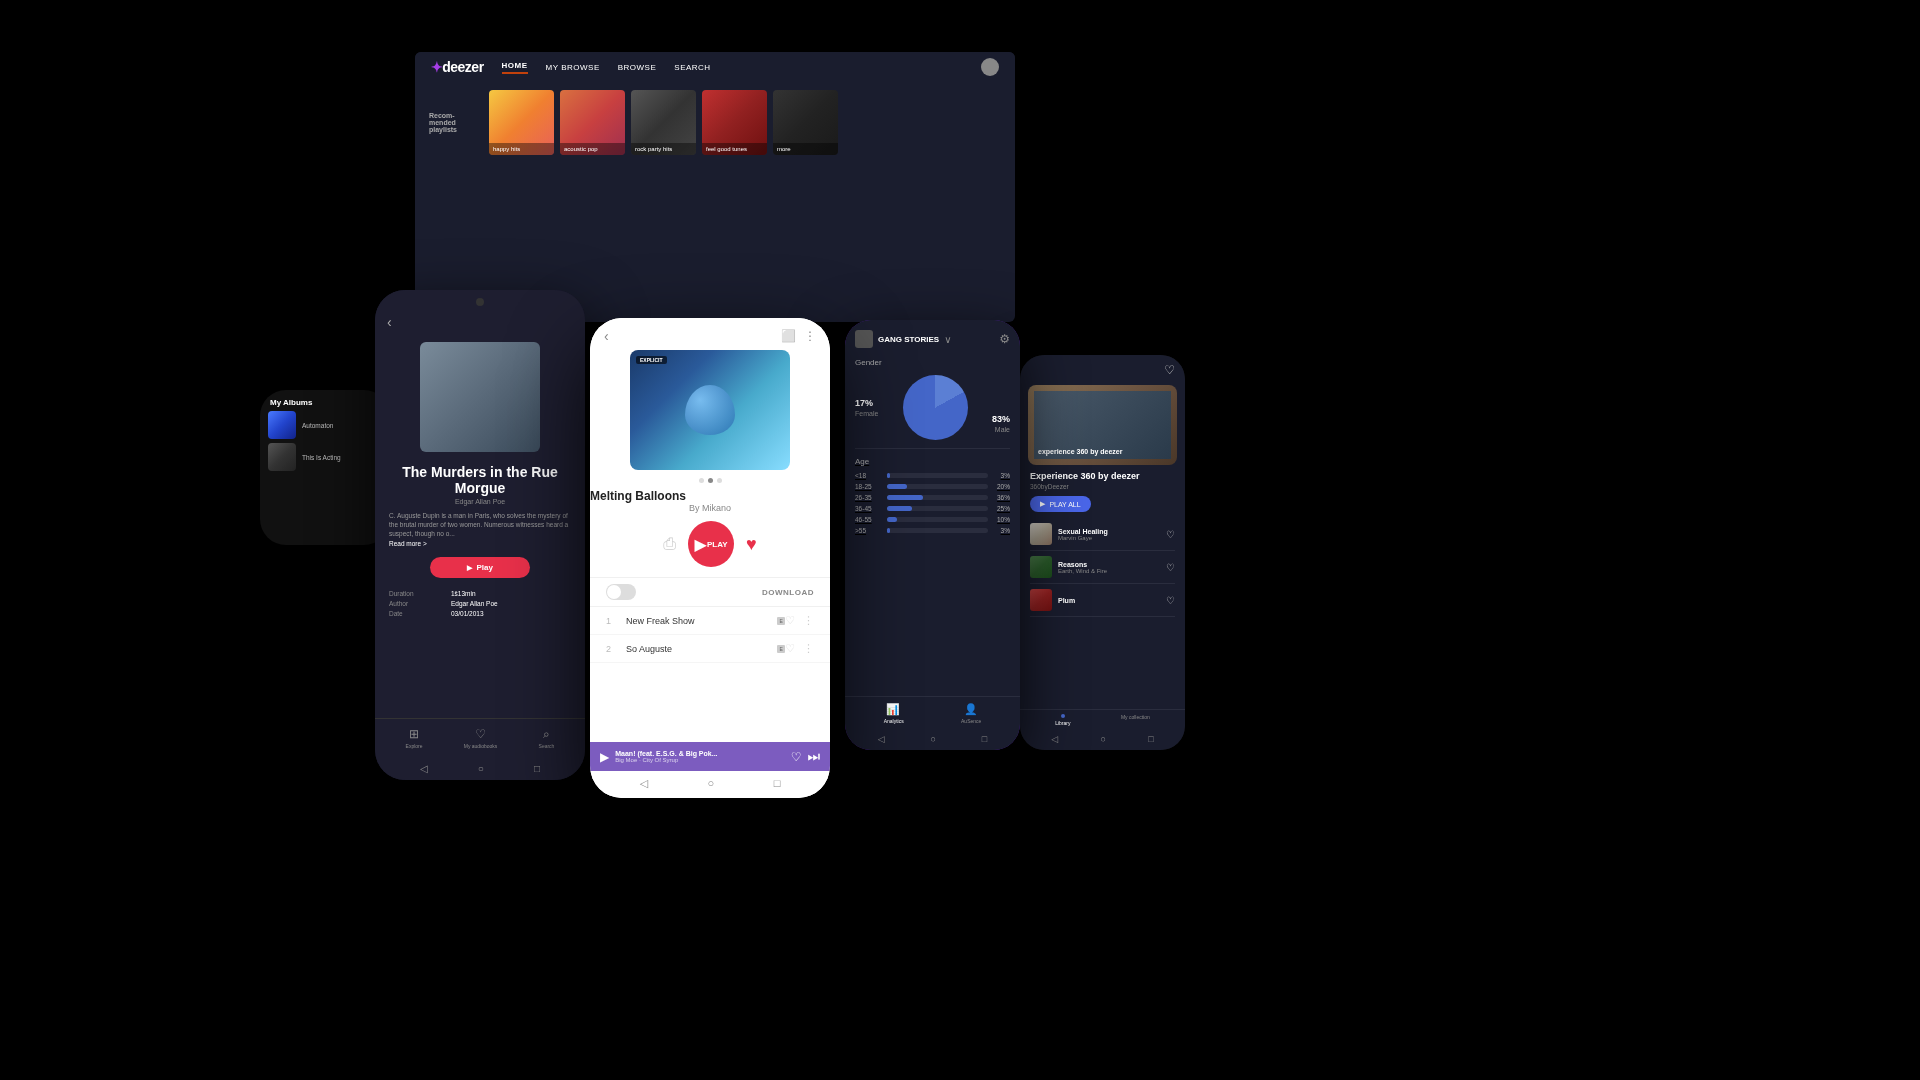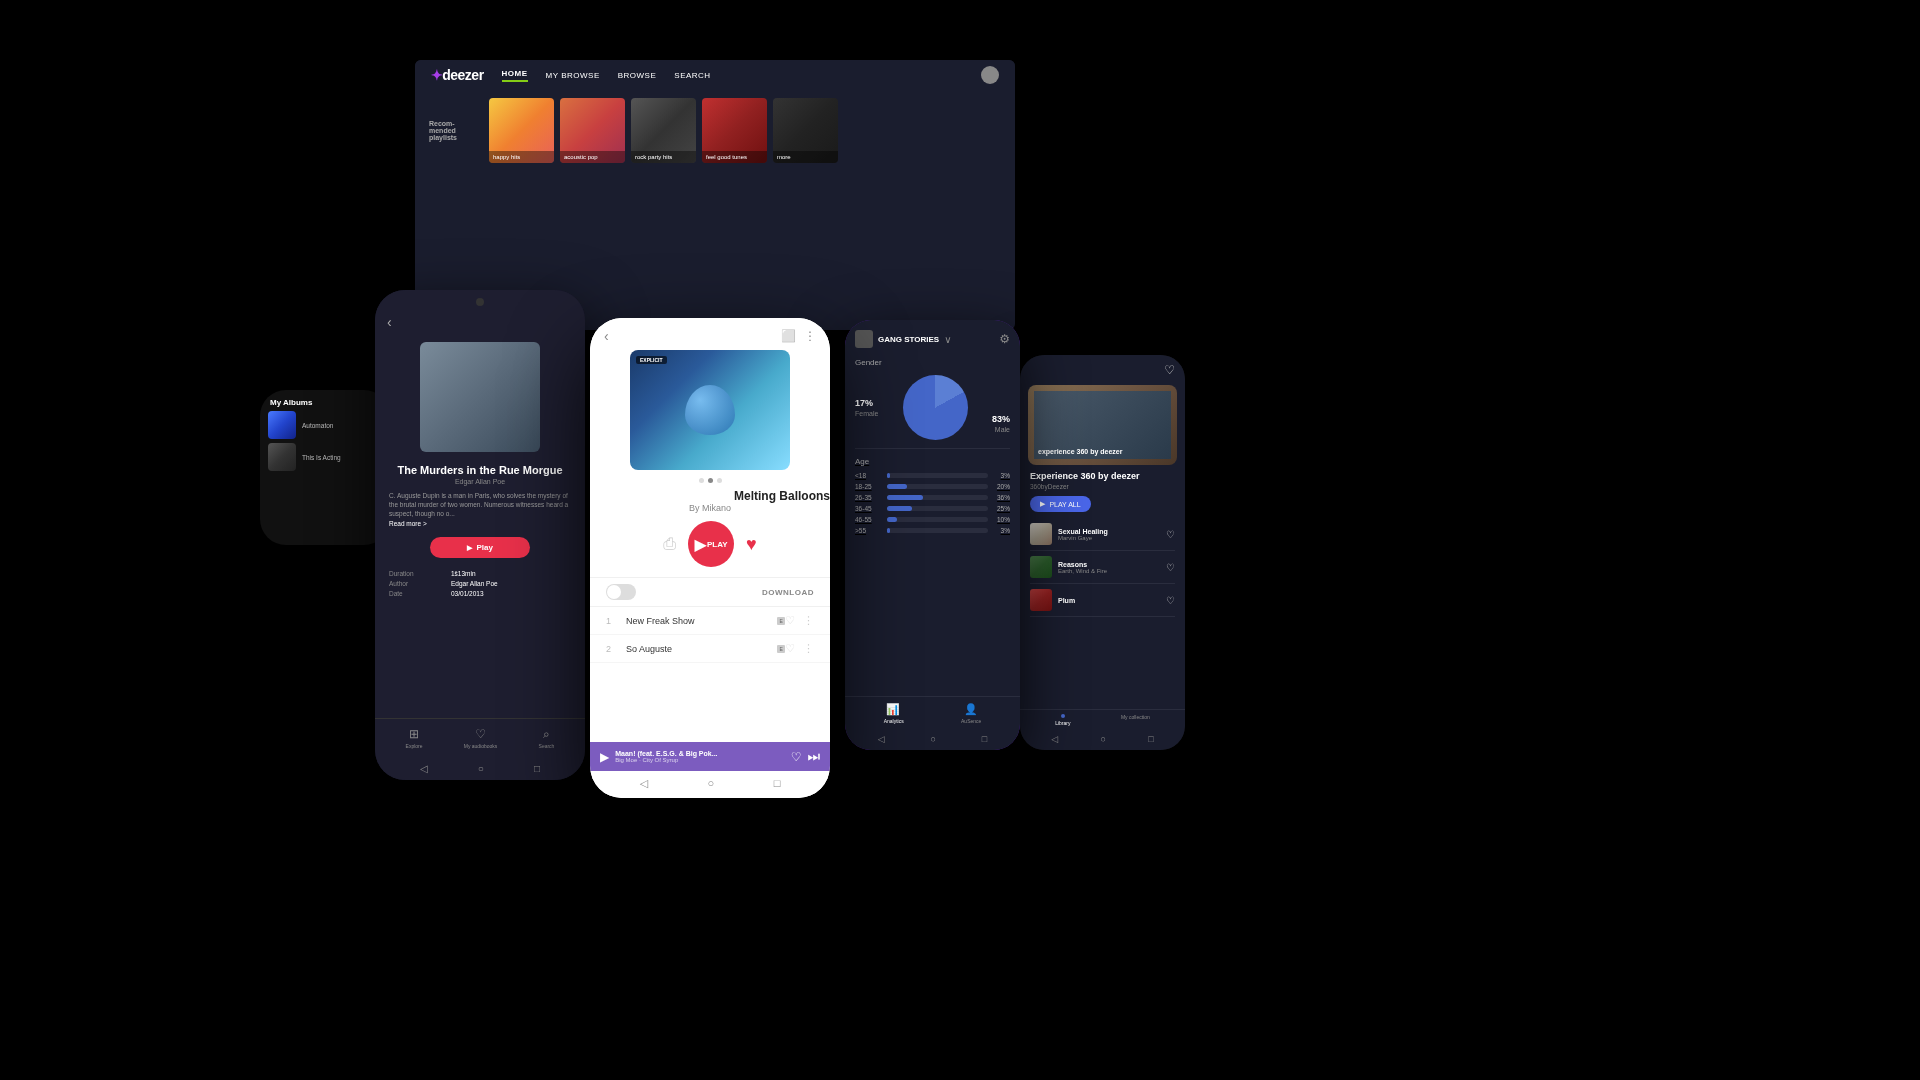--- a/index.html
+++ b/index.html
@@ -19,21 +19,21 @@
       width: 1920px;
       height: 1080px;
       display: flex;
       align-items: center;
       justify-content: center;
     }
 
     
     .desktop-screen {
       position: absolute;
-      top: 60px;
+      top: 52px;
       left: 415px;
       width: 600px;
       height: 270px;
       background: #1a1d2e;
       border-radius: 6px;
       overflow: hidden;
       box-shadow: 0 20px 60px rgba(0,0,0,0.7);
       z-index: 1;
     }
 
@@ -51,21 +51,21 @@
       color: #a63ee8;
       letter-spacing: -0.5px;
     }
     .deezer-logo span { color: #fff; }
     .nav-link {
       font-size: 8px;
       color: #fff;
       text-decoration: none;
       letter-spacing: 0.5px;
     }
-    .nav-link.active { color: #fff; font-weight: 600; border-bottom: 2px solid #84cc16; padding-bottom: 2px; }
+    .nav-link.active { color: #fff; font-weight: 600; border-bottom: 2px solid #c2410c; padding-bottom: 2px; }
     .nav-avatar {
       width: 18px; height: 18px;
       background: #888;
       border-radius: 50%;
       margin-left: auto;
     }
 
     .desktop-hero {
       position: relative;
       height: 70px;
@@ -175,21 +175,21 @@
       border-radius: 6px;
       overflow: hidden;
       position: relative;
     }
     .audiobook-cover-inner {
       width: 100%; height: 100%;
       background: linear-gradient(135deg, #7a8b9a 0%, #5a6a7a 50%, #3a4a5a 100%);
     }
     .audiobook-title {
       color: #fff;
-      font-size: 11px;
+      font-size: 14px;
       font-weight: 700;
       text-align: center;
       padding: 4px 12px 2px;
     }
     .audiobook-author {
       color: #888;
       font-size: 7px;
       text-align: center;
       padding-bottom: 6px;
     }
@@ -362,21 +362,21 @@
       justify-content: center;
       gap: 4px;
       margin-bottom: 6px;
     }
     .dot { width: 5px; height: 5px; border-radius: 50%; background: #ddd; }
     .dot.active { background: #888; }
     .center-track-title {
       color: #222;
       font-size: 12px;
       font-weight: 700;
-      text-align: right;
+      text-align: left;
     }
     .center-track-artist {
       color: #888;
       font-size: 9px;
       text-align: center;
       margin-bottom: 8px;
     }
     .center-controls {
       display: flex;
       align-items: center;

